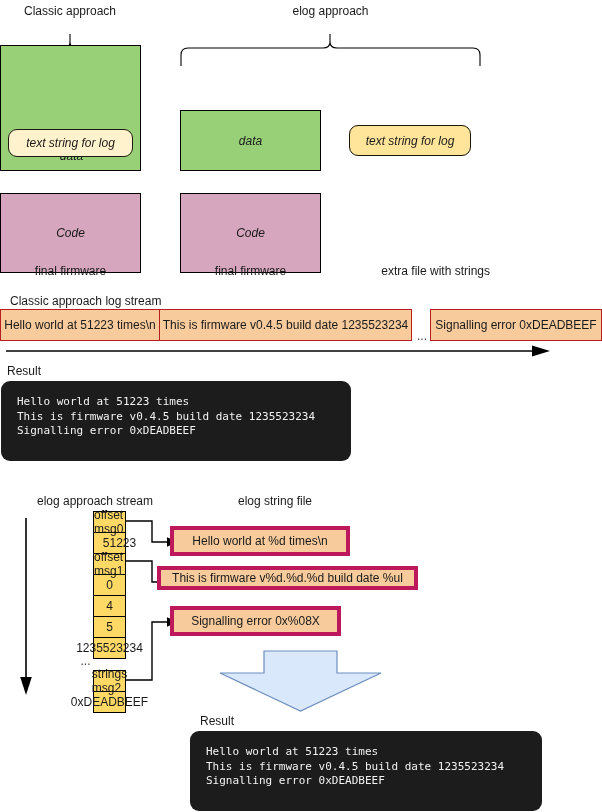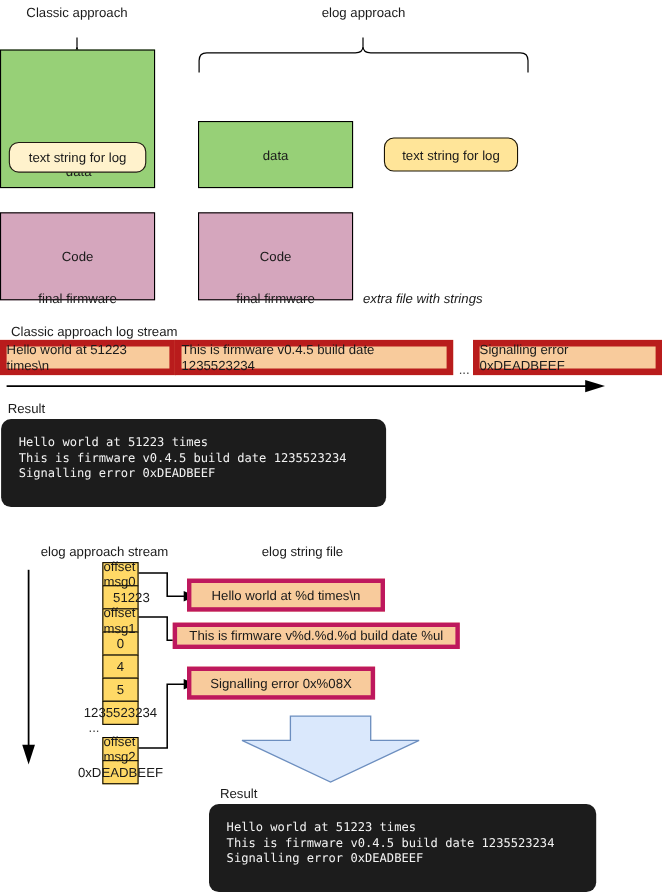--- a/index.html
+++ b/index.html
@@ -4,40 +4,40 @@
 <style>
   html,body{margin:0;padding:0;background:#ffffff;}
   body{
     width:602px;height:812px;position:relative;overflow:hidden;
     font-family:"Liberation Sans","DejaVu Sans",sans-serif;
     color:#1a1a1a;
     -webkit-font-smoothing:antialiased;
   }
   .abs{position:absolute;box-sizing:border-box;}
   .lbl{font-size:12px;line-height:14px;color:#1a1a1a;white-space:nowrap;}
-  .ctr{display:flex;align-items:center;justify-content:center;text-align:center;}
+  .ctr{display:flex;align-items:center;justify-content:center;text-align:center;font-style:italic;}
 
   
   .fw-box{border:1px solid #000000;}
   .seg-data{background:#97d077;}
   .seg-code{background:#d5a6bd;margin-top:22px;}
   .seg-label{font-size:12px;}
 
   .pill{
     background:#fff2cc;border:1px solid #1f1a12;border-radius:9px;
     font-size:12px;
   }
   .pill-strong{
     background:#ffe599;border:1px solid #1a1405;border-radius:9px;
     font-size:12px;
   }
 
   
   .stream-cell{
-    background:#f8cb9c;border:6px solid #b91c1c;font-size:12px;
+    background:#f8cb9c;border:1px solid #b91c1c;font-size:12px;
     display:flex;align-items:center;justify-content:center;
   }
 
   
   .console{
     background:#1c1c1c;border-radius:9px;
     font-family:"DejaVu Sans Mono","Liberation Mono",monospace;
     color:#f2f2f2;font-size:11px;line-height:14.5px;
     white-space:pre;padding:14px 16px;box-sizing:border-box;
   }
@@ -96,21 +96,21 @@
   <span class="seg-label">data</span>
 </div>
 <div class="abs fw-box seg-code ctr" style="left:180px;top:171px;width:141px;height:80px;">
   <span class="seg-label">Code</span>
 </div>
 <div class="abs lbl" style="left:180px;top:264px;width:141px;text-align:center;">final firmware</div>
 
 <div class="abs pill-strong ctr" style="left:349px;top:125px;width:122px;height:31px;">
   <span>text string for log</span>
 </div>
-<div class="abs lbl" style="left:330px;top:264px;width:160px;text-align:left;font-style:italic;">extra file with strings</div>
+<div class="abs lbl" style="left:330px;top:264px;width:160px;text-align:right;">extra file with strings</div>
 
 <div class="abs lbl" style="left:10px;top:294px;">Classic approach log stream</div>
 
 <div class="abs stream-cell" style="left:0px;top:309px;width:160px;height:32px;">
   <span>Hello world at 51223 times\n</span>
 </div>
 <div class="abs stream-cell" style="left:159px;top:309px;width:253px;height:32px;">
   <span>This is firmware v0.4.5 build date 1235523234</span>
 </div>
 <div class="abs lbl" style="left:414px;top:329px;width:16px;text-align:center;color:#444;">...</div>
@@ -156,21 +156,21 @@
     </div>
   <div class="tbl-cell" style="height:20px;">
     <span>1235523234</span>
     </div>
 </div>
 
 <div class="abs lbl" style="left:45px;top:654px;width:81px;text-align:center;color:#444;">...</div>
 
 <div class="abs" style="left:45px;top:670px;width:81px;">
   <div class="tbl-cell" style="height:20px;">
-    <span>offset msg2</span>
+    <span>strings msg2</span>
     </div>
   <div class="tbl-cell" style="height:20px;">
     <span>0xDEADBEEF</span>
     </div>
 </div>
 
 <div class="abs" style="left:17px;top:518px;width:18px;height:178px;">
   <svg width="18" height="178" viewBox="0 0 18 178">
     <line x1="9" y1="0" x2="9" y2="163" stroke="#000000" stroke-width="1.6"></line>
     <polygon points="9,177 3.2,159 14.8,159" fill="#000000"></polygon>

